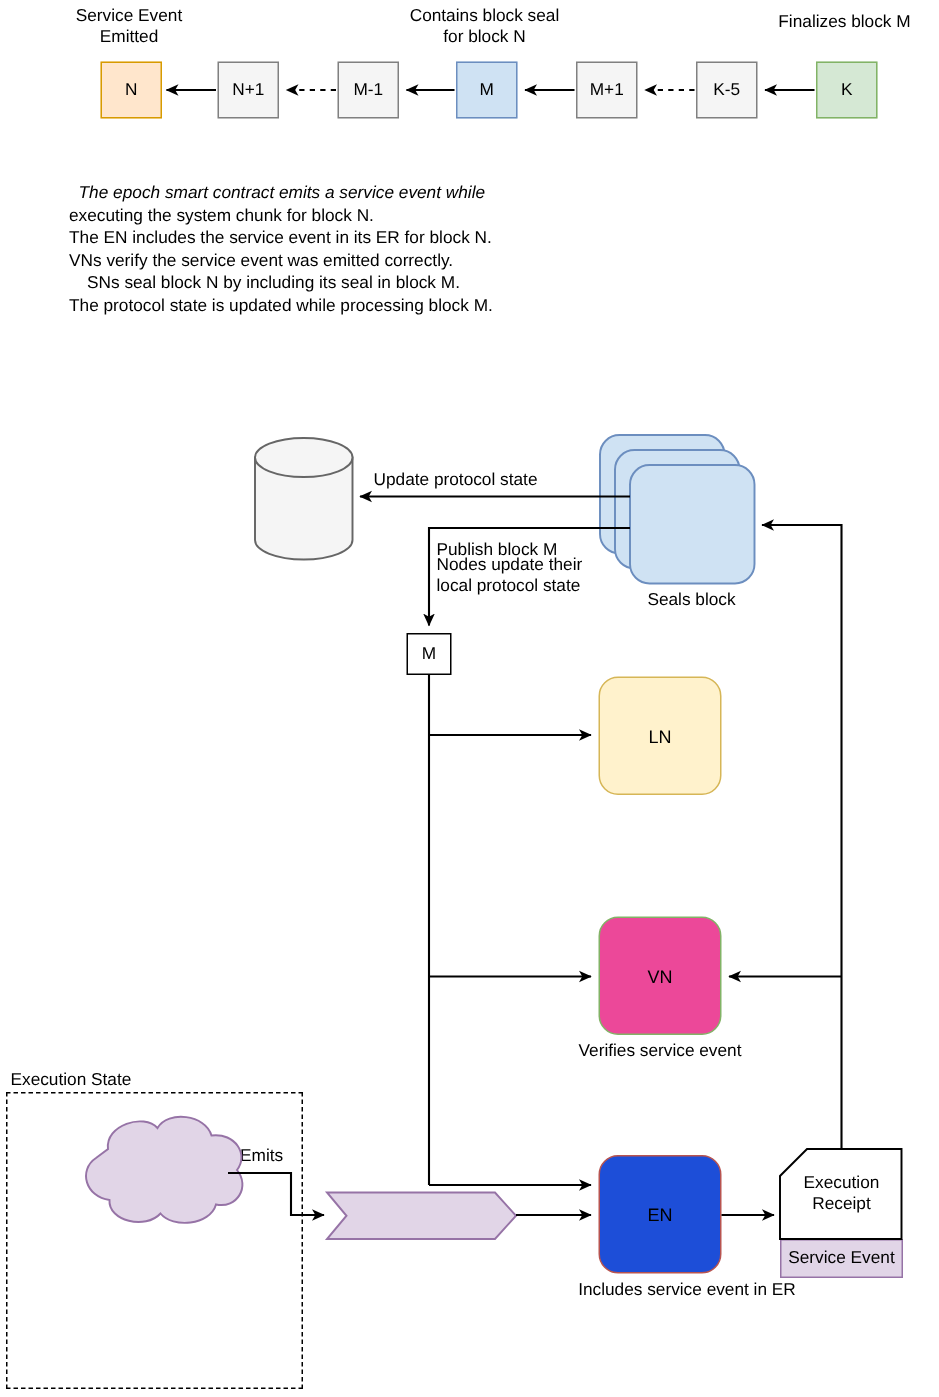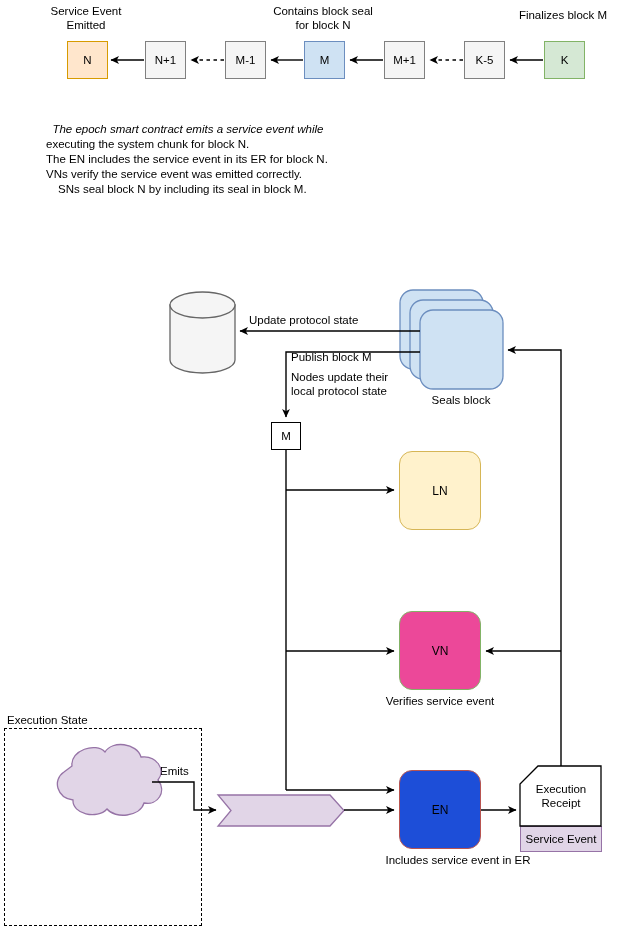--- a/index.html
+++ b/index.html
@@ -194,27 +194,28 @@
 
   <div class="block" style="left:464px; top:41px;">K-5</div>
 
   <div class="block green" style="left:544px; top:41px;">K</div>
 
   <div class="txt txt-l" style="left:46px; top:122px; font-size:11.5px;font-style:italic;">  The epoch smart contract emits a service event while</div>
   <div class="txt txt-l" style="left:46px; top:137px;">executing the system chunk for block N.</div>
   <div class="txt txt-l" style="left:46px; top:152px;">The EN includes the service event in its ER for block N.</div>
   <div class="txt txt-l" style="left:46px; top:167px;">VNs verify the service event was emitted correctly.</div>
   <div class="txt txt-l" style="left:46px; top:182px;margin-left:12px;">SNs seal block N by including its seal in block M.</div>
+  <div class="txt txt-l" style="left:46px; top:197px;">The protocol state is updated while processing block M.</div>
 
   <div class="txt txt-c" style="left:170px; top:326px; width:65px;">Protocol</div>
   <div class="txt txt-c" style="left:170px; top:340px; width:65px;">State</div>
 
   <div class="txt txt-l" style="left:249px; top:313px;">Update protocol state</div>
 
-  <div class="txt txt-l" style="left:291px; top:350px;">Publish block M</div>
+  <div class="txt txt-l" style="left:291px; top:360px;">Publish block M</div>
   <div class="txt txt-l" style="left:291px; top:370px;">Nodes update their</div>
   <div class="txt txt-l" style="left:291px; top:384px;">local protocol state</div>
 
   <div class="txt txt-l" style="left:160px; top:764px;">Emits</div>
 
   <div class="mblock" style="left:271px; top:422px;">M</div>
 
   <div class="txt txt-c" style="left:420px; top:342px; width:83px; font-size:12px;">SN</div>
   <div class="txt txt-c" style="left:396px; top:393px; width:130px;">Seals block</div>
 

